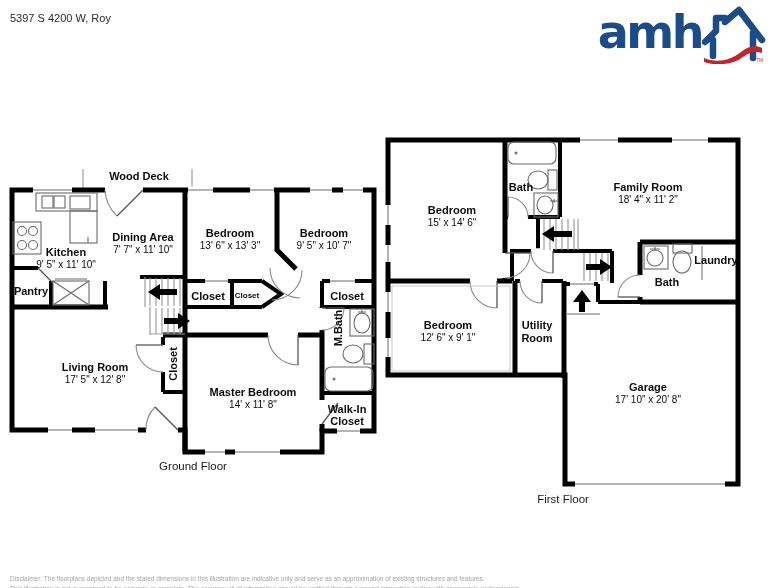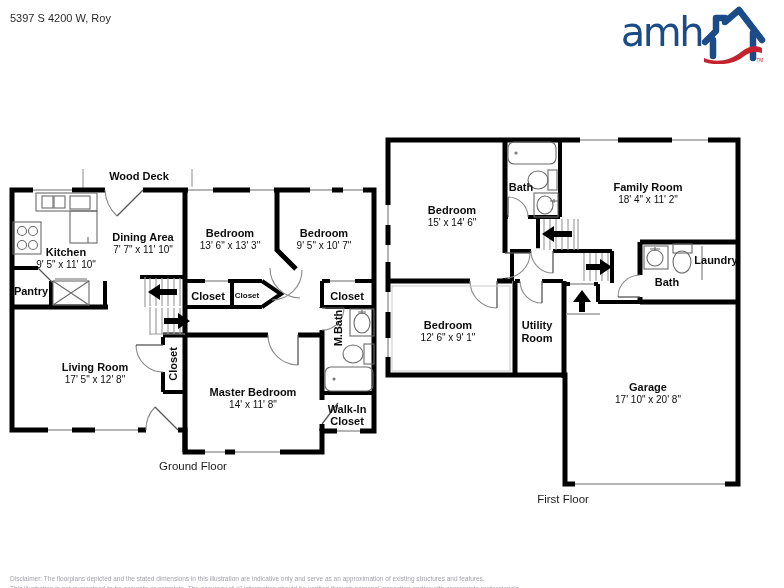--- a/index.html
+++ b/index.html
@@ -1,20 +1,20 @@
 <!DOCTYPE html>
 <html><head>
 <meta charset="utf-8">
 <style>
   html,body{margin:0;padding:0;background:#fff;}
   .page{position:relative;width:784px;height:588px;background:#fff;overflow:hidden;
         font-family:"Liberation Sans","DejaVu Sans",sans-serif;}
   .address{position:absolute;left:10px;top:12px;font-size:11px;color:#2b2b2b;}
   .logo{position:absolute;right:16px;top:6px;display:flex;align-items:flex-start;}
-  .logo .word{font-weight:normal;font-size:40px;line-height:52px;color:#1b4c87;letter-spacing:-2.5px;
+  .logo .word{font-weight:bold;font-size:46px;line-height:52px;color:#1b4c87;letter-spacing:-2.5px;
               font-family:"DejaVu Sans","Liberation Sans",sans-serif;margin-left:48px;}
   .plansvg{position:absolute;left:0;top:0;}
   .disclaimer{position:absolute;left:10px;top:574px;width:780px;color:#a3a3ab;font-size:6.5px;line-height:9.5px;}
   
   .rn{font:bold 11px "Liberation Sans",sans-serif;fill:#0c0c0c;text-anchor:middle;}
   .rd{font:10px "Liberation Sans",sans-serif;fill:#0c0c0c;text-anchor:middle;}
   .rs{font:bold 8px "Liberation Sans",sans-serif;fill:#0c0c0c;text-anchor:middle;}
   .cap{font:11.5px "Liberation Sans",sans-serif;fill:#1a1a1a;text-anchor:middle;}
   .wall{stroke:#000;fill:none;}
   .w5{stroke-width:5;} .w4{stroke-width:4;}

